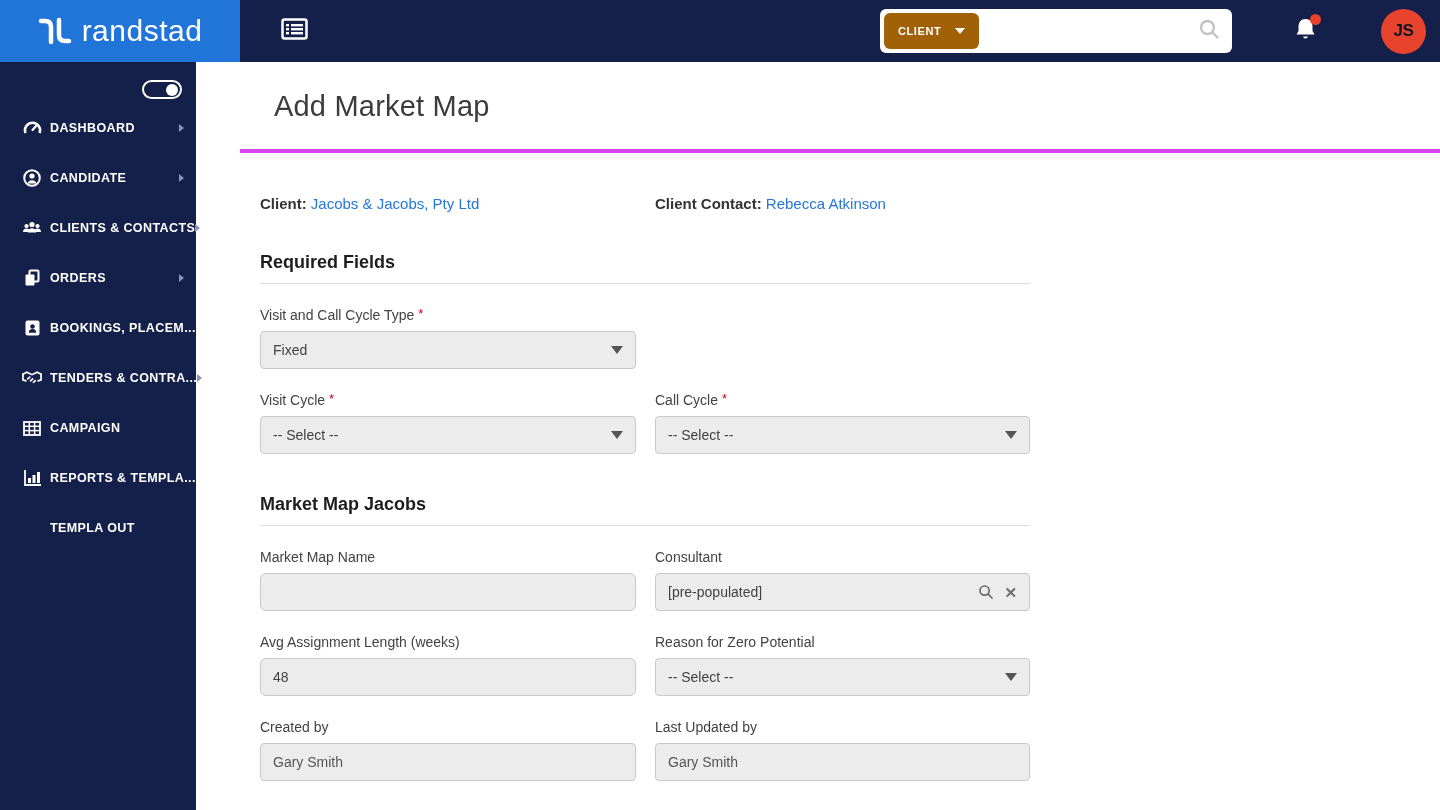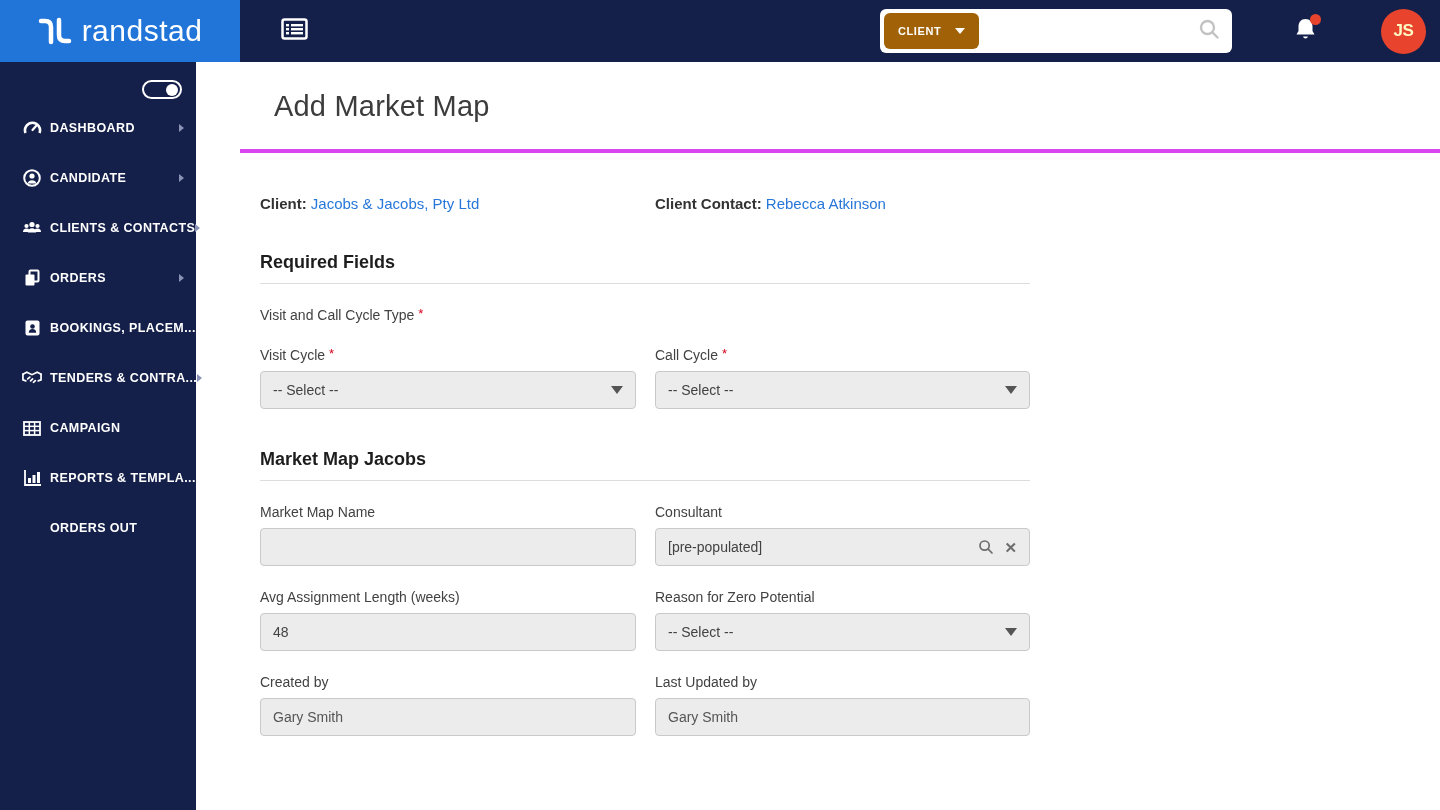--- a/index.html
+++ b/index.html
@@ -23,21 +23,21 @@
   .caret-down-white { width:0; height:0; border-left:5px solid transparent;
     border-right:5px solid transparent; border-top:6px solid #fff; }
   .search-input { flex:1; border:none; outline:none; height:34px; font-size:14px;
     padding:0 10px; background:transparent; }
   .search-glass { margin-right:8px; }
 
   .bell-wrap { position:relative; margin-left:46px; }
   .bell-dot { position:absolute; top:-3px; right:-4px; width:11px; height:11px;
     background:#e8432d; border-radius:50%; }
   .avatar { width:45px; height:45px; border-radius:50%; background:#e8432d;
-    color:#fef9c3; font-weight:bold; font-size:17px; display:flex; align-items:center;
+    color:#0f172a; font-weight:bold; font-size:17px; display:flex; align-items:center;
     justify-content:center; margin-left:48px; margin-right:14px; letter-spacing:-.5px; }
 
   
   .sidebar { position:fixed; top:62px; left:0; width:196px; height:748px;
     background:#15204a; color:#fff; }
   .toggle-row { display:flex; justify-content:flex-end; padding:18px 14px 4px 0; }
   .toggle { width:40px; height:19px; border:2px solid #fff; border-radius:10px;
     position:relative; cursor:pointer; }
   .toggle-knob { position:absolute; right:2px; top:1.5px; width:12px; height:12px;
     background:#fff; border-radius:50%; }
@@ -68,21 +68,21 @@
   .field-grid { display:grid; grid-template-columns:376px 375px; column-gap:19px;
     margin-top:22px; }
   .field-label { font-size:14px; color:#424242;margin-top:38px; }
   .req { color:#d0021b; margin-left:4px; font-size:13px; vertical-align:top; }
   .control { margin-top:7px; height:38px; background:#ececec;
     border:1px solid #c9c9c9; border-radius:4px; display:flex; align-items:center;
     padding:0 12px; font-size:14px; color:#424242; position:relative; cursor:pointer; }
   .control .val { flex:1; }
   .select-caret { width:0; height:0; border-left:6px solid transparent;
     border-right:6px solid transparent; border-top:8px solid #555; }
-  input.control { width:100%; cursor:text; outline:none; display:block; }
+  input.control { width:100%; cursor:text; outline:none; display:block;border-radius:6px; }
   .control.readonly { color:#555; cursor:default; }
   .icon-btn { display:flex; align-items:center; margin-left:10px; cursor:pointer; }
   .x-glyph { color:#6d6d6d; font-weight:bold; font-size:15px; line-height:1; }
 </style>
 </head>
 <body>
 
 <div class="topbar">
   <div class="logo-block">
     <svg width="34" height="32" viewBox="0 0 34 32">
@@ -231,21 +231,21 @@
         <polyline points="2,1 2,16 18,16" fill="none" stroke="#fff" stroke-width="1.8"></polyline>
         <rect x="5" y="9" width="3" height="5" fill="#fff"></rect>
         <rect x="9.5" y="6" width="3" height="8" fill="#fff"></rect>
         <rect x="14" y="3" width="3" height="11" fill="#fff"></rect>
       </svg>
     </span>
     <span class="nav-label">REPORTS &amp; TEMPLA...</span>
   </div>
 
   <div class="nav-item no-icon">
-    <span class="nav-label">ORDERS OUT</span>
+    <span class="nav-label">TEMPLA OUT</span>
   </div>
 </div>
 
 <div class="main">
   <div class="page-header">
     <div class="page-title">Add Market Map</div>
   </div>
 
   <div class="content">
     <div class="client-row">
@@ -260,20 +260,24 @@
     </div>
 
     <div class="form-wrap">
 
       <div class="section-title">Required Fields</div>
       <hr class="section-divider">
 
       <div class="field-grid">
         <div>
           <span class="field-label">Visit and Call Cycle Type</span><span class="req">*</span>
+          <div class="control">
+            <span class="val">Fixed</span>
+            <span class="select-caret"></span>
+          </div>
         </div>
         <div></div>
       </div>
 
       <div class="field-grid">
         <div>
           <span class="field-label">Visit Cycle</span><span class="req">*</span>
           <div class="control">
             <span class="val">-- Select --</span>
             <span class="select-caret"></span>

